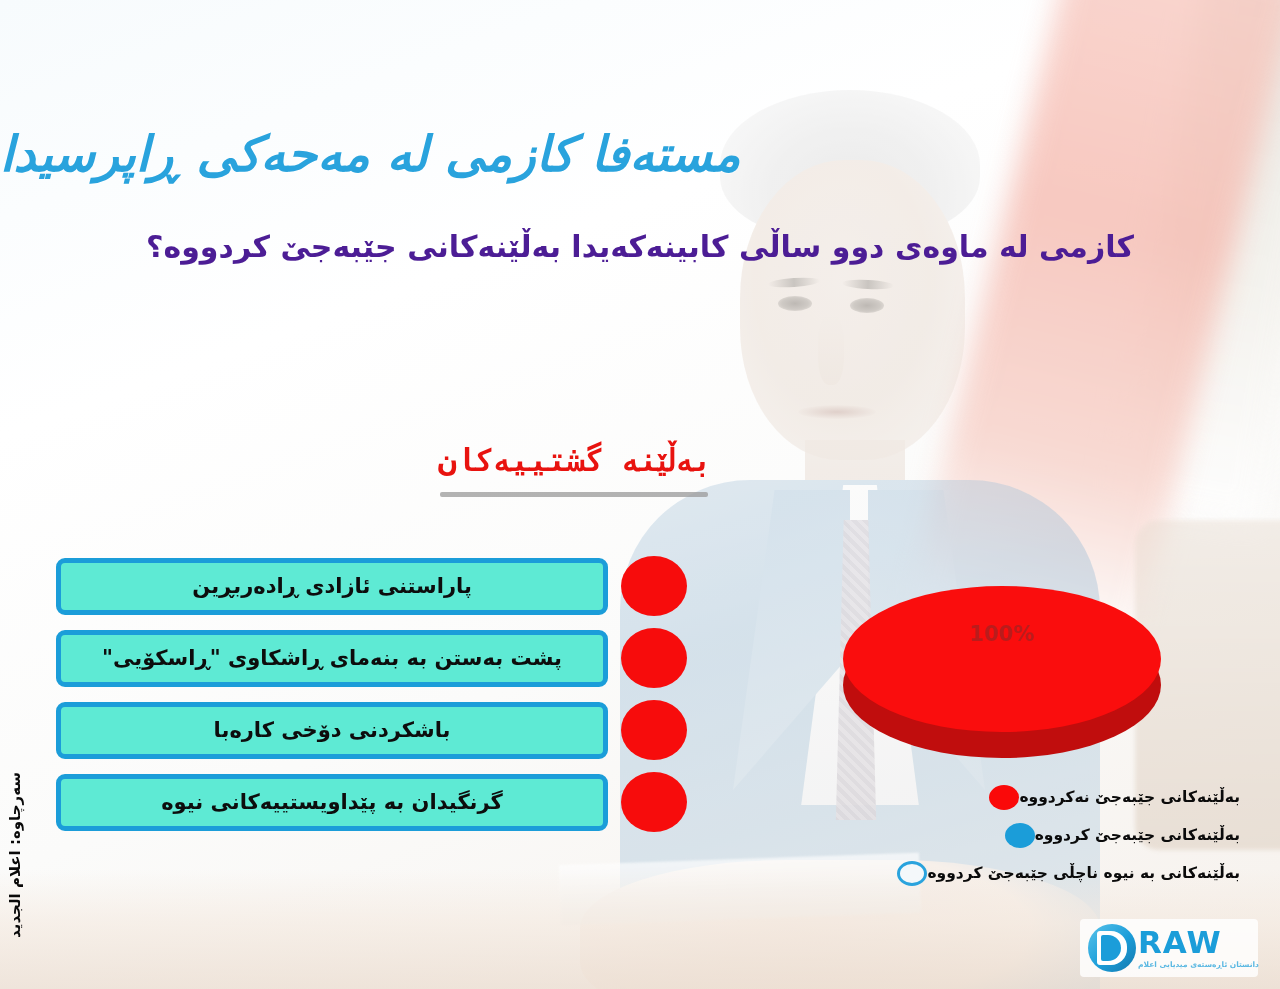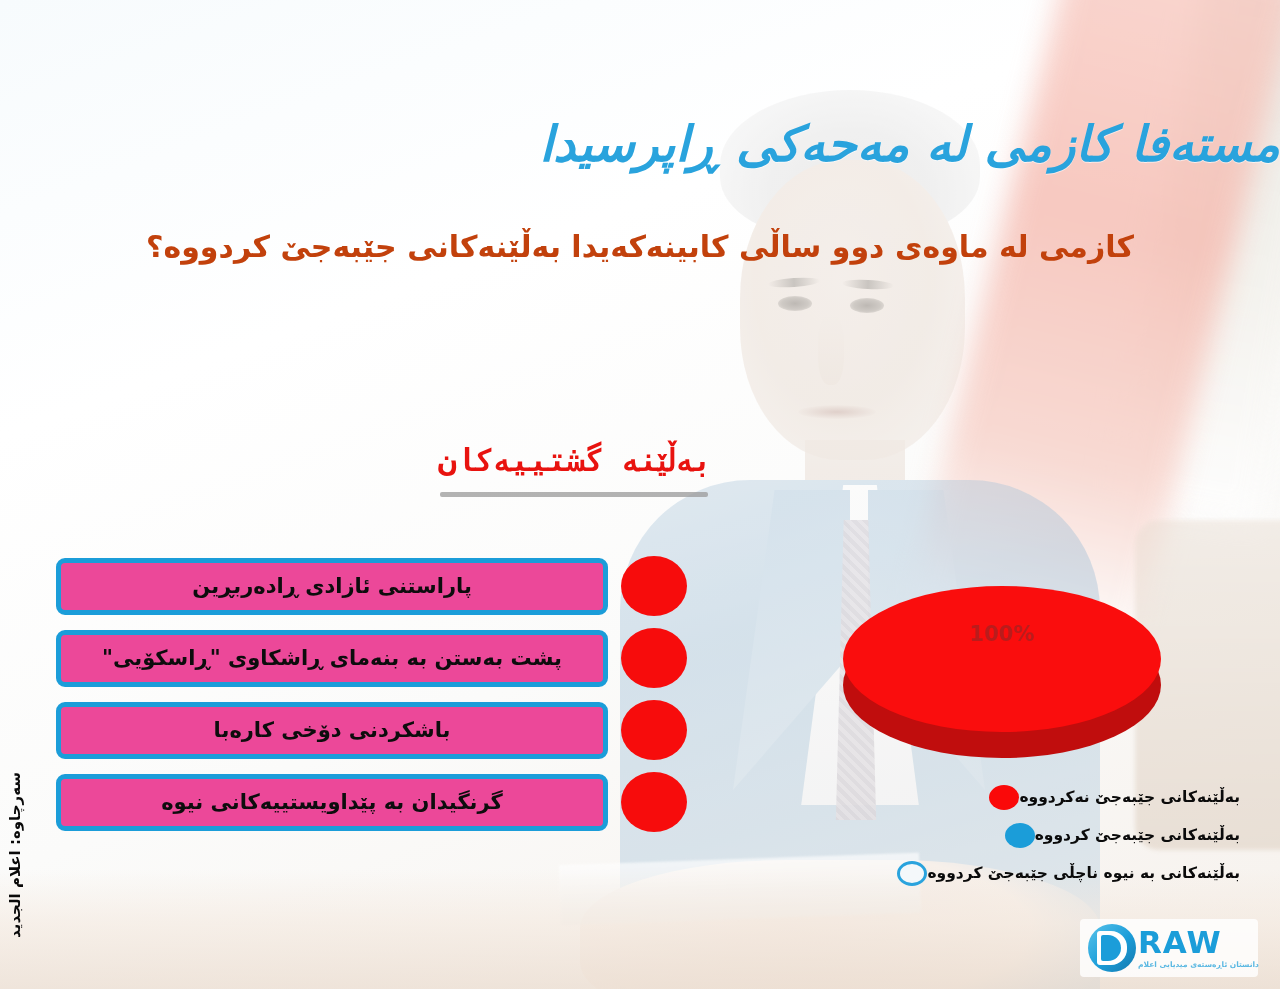--- a/index.html
+++ b/index.html
@@ -161,36 +161,36 @@
     border-radius:24px 0 0 24px;
     opacity:.45;
     filter:blur(2px);
   }
 
   
   .fg{position:absolute;inset:0;}
 
   .title{
     position:absolute;
-    top:118px;left:0;width:1280px;
-    text-align:right;
+    top:128px;left:0;width:1280px;
+    text-align:left;
     color:#29a3dd;
     font-size:49px;
     font-weight:bold;
     font-style:italic;
     letter-spacing:0px;
     line-height:1.1;
     direction:rtl;
     text-shadow:0 1px 0 rgba(255,255,255,.55);
   }
   .question{
     position:absolute;
     top:228px;left:0;width:1280px;
     text-align:center;
-    color:#c2410c;
+    color:#4c1d95;
     font-size:30px;
     font-weight:bold;
     direction:rtl;
     line-height:1.25;
   }
 
   .section-head{
     position:absolute;
     top:442px;left:430px;width:290px;
     text-align:center;
@@ -219,21 +219,21 @@
     height:68px;
     margin-bottom:4px;
     display:flex;
     flex-direction:row-reverse;
     align-items:center;
   }
   .pbox{
     width:552px;
     height:57px;
     box-sizing:border-box;
-    background:#ec4899;
+    background:#5eead4;
     border:5px solid #1b9dd9;
     border-radius:9px;
     display:flex;
     align-items:center;
     justify-content:center;
     direction:rtl;
     color:#0d0d0d;
     font-size:21px;
     font-weight:bold;
     padding:0 14px;

